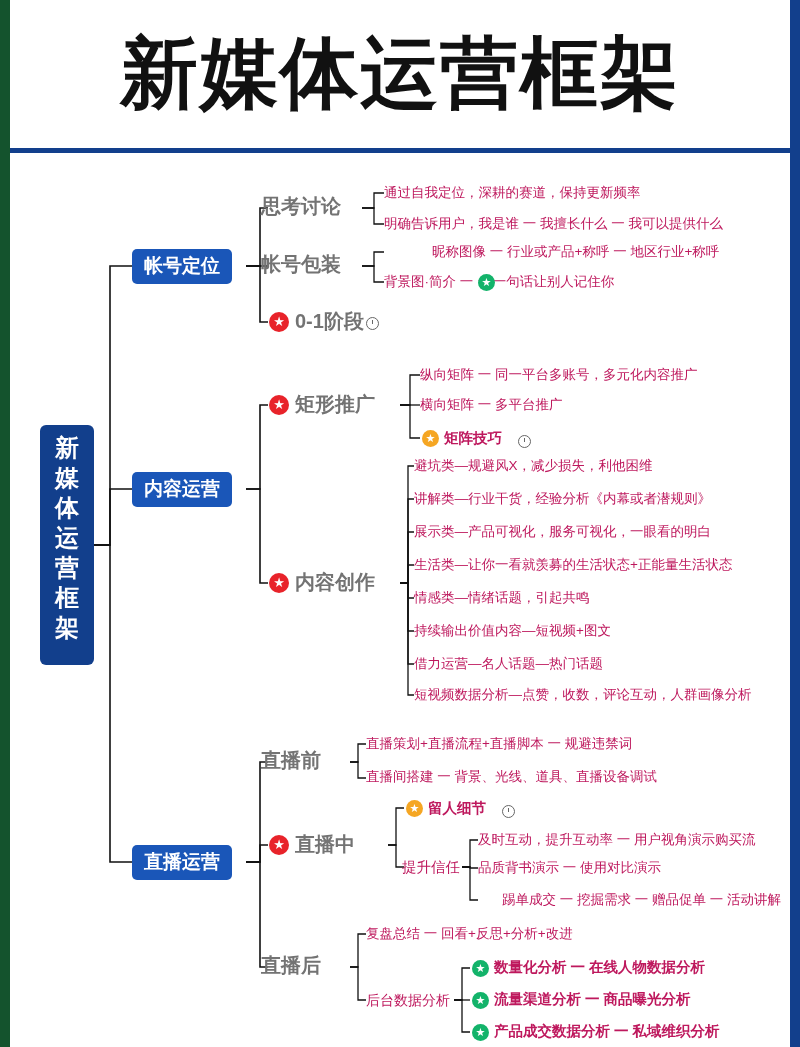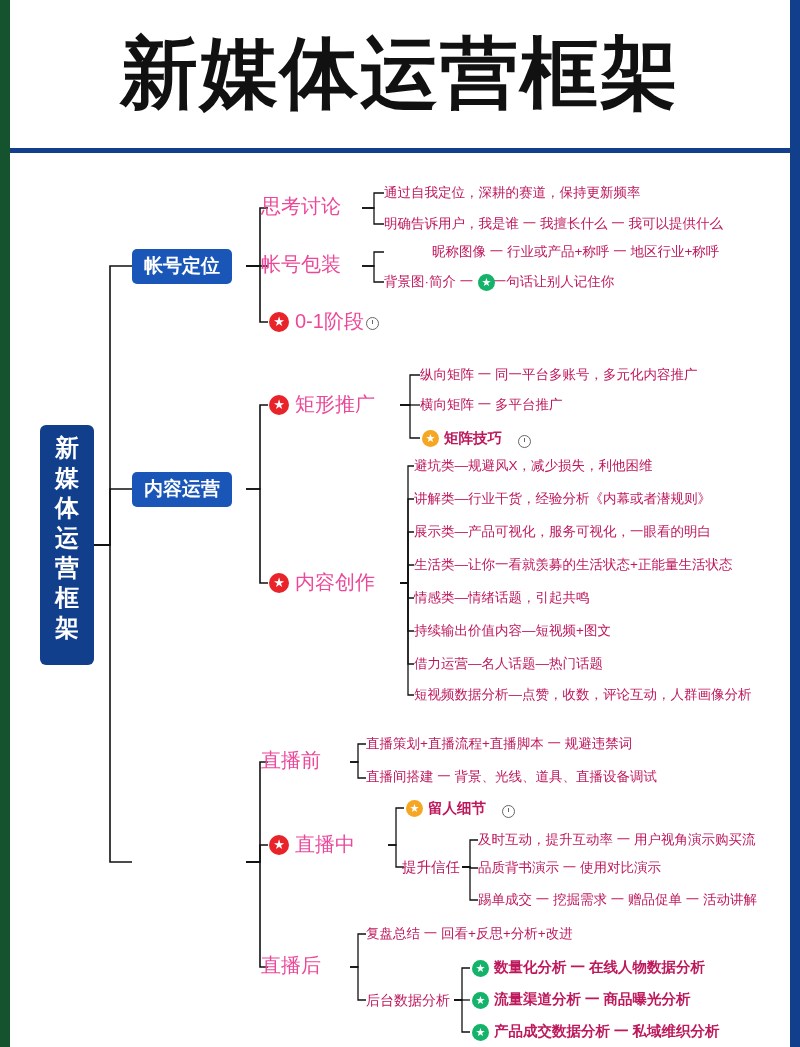--- a/index.html
+++ b/index.html
@@ -59,22 +59,22 @@
     font-weight:bold;
     padding:7px 12px;
     border-radius:5px;
     white-space:nowrap;
     line-height:1.1;
   }
   
   .l2{
     position:absolute;
     font-size:20px;
-    font-weight:normal;
-    color:#ec4899;
+    font-weight:bold;
+    color:#737373;
     white-space:nowrap;
     line-height:1.1;
   }
   
   .leaf{
     position:absolute;
     font-size:13.5px;
     color:#be185d;
     white-space:nowrap;
     line-height:1.1;
@@ -209,35 +209,36 @@
   <div class="l2" style="left:285px;top:571px;">内容创作</div>
   <div class="leaf" style="left:404px;top:459px;">避坑类—规避风X，减少损失，利他困维</div>
   <div class="leaf" style="left:404px;top:492px;">讲解类—行业干货，经验分析《内幕或者潜规则》</div>
   <div class="leaf" style="left:404px;top:525px;">展示类—产品可视化，服务可视化，一眼看的明白</div>
   <div class="leaf" style="left:404px;top:558px;">生活类—让你一看就羡募的生活状态+正能量生活状态</div>
   <div class="leaf" style="left:404px;top:591px;">情感类—情绪话题，引起共鸣</div>
   <div class="leaf" style="left:404px;top:624px;">持续输出价值内容—短视频+图文</div>
   <div class="leaf" style="left:404px;top:657px;">借力运营—名人话题—热门话题</div>
   <div class="leaf" style="left:404px;top:688px;">短视频数据分析—点赞，收数，评论互动，人群画像分析</div>
 
+  <div class="l1" style="left:122px;top:845px;">直播运营</div>
 
   <div class="l2" style="left:251px;top:749px;">直播前</div>
   <div class="leaf" style="left:356px;top:737px;">直播策划+直播流程+直播脚本 一 规避违禁词</div>
   <div class="leaf" style="left:356px;top:770px;">直播间搭建 一 背景、光线、道具、直播设备调试</div>
 
   <div class="star" style="left:259px;top:835px;">★</div>
   <div class="l2" style="left:285px;top:833px;">直播中</div>
   <div class="star orange sm" style="left:396px;top:800px;">★</div>
   <div class="leaf" style="left:418px;top:801px;font-size:14.5px;font-weight:bold;">留人细节</div>
   <div class="clock" style="left:492px;top:805px;"></div>
 
   <div class="leaf sub" style="left:392px;top:860px;font-size:14.5px;">提升信任</div>
   <div class="leaf" style="left:468px;top:833px;">及时互动，提升互动率 一 用户视角演示购买流</div>
   <div class="leaf" style="left:468px;top:861px;">品质背书演示 一 使用对比演示</div>
-  <div class="leaf" style="left:468px;top:893px;">踢单成交 一 挖掘需求 一 赠品促单 一 活动讲解</div>
+  <div class="leaf" style="left:492px;top:893px;">踢单成交 一 挖掘需求 一 赠品促单 一 活动讲解</div>
 
   <div class="l2" style="left:251px;top:954px;">直播后</div>
   <div class="leaf" style="left:356px;top:927px;">复盘总结 一 回看+反思+分析+改进</div>
   <div class="leaf sub" style="left:356px;top:993px;font-size:14px;">后台数据分析</div>
 
   <div class="star green sm" style="left:462px;top:960px;">★</div>
   <div class="leaf" style="left:484px;top:960px;font-size:14.5px;font-weight:bold;">数量化分析 一 在线人物数据分析</div>
   <div class="star green sm" style="left:462px;top:992px;">★</div>
   <div class="leaf" style="left:484px;top:992px;font-size:14.5px;font-weight:bold;">流量渠道分析 一 商品曝光分析</div>
   <div class="star green sm" style="left:462px;top:1024px;">★</div>

